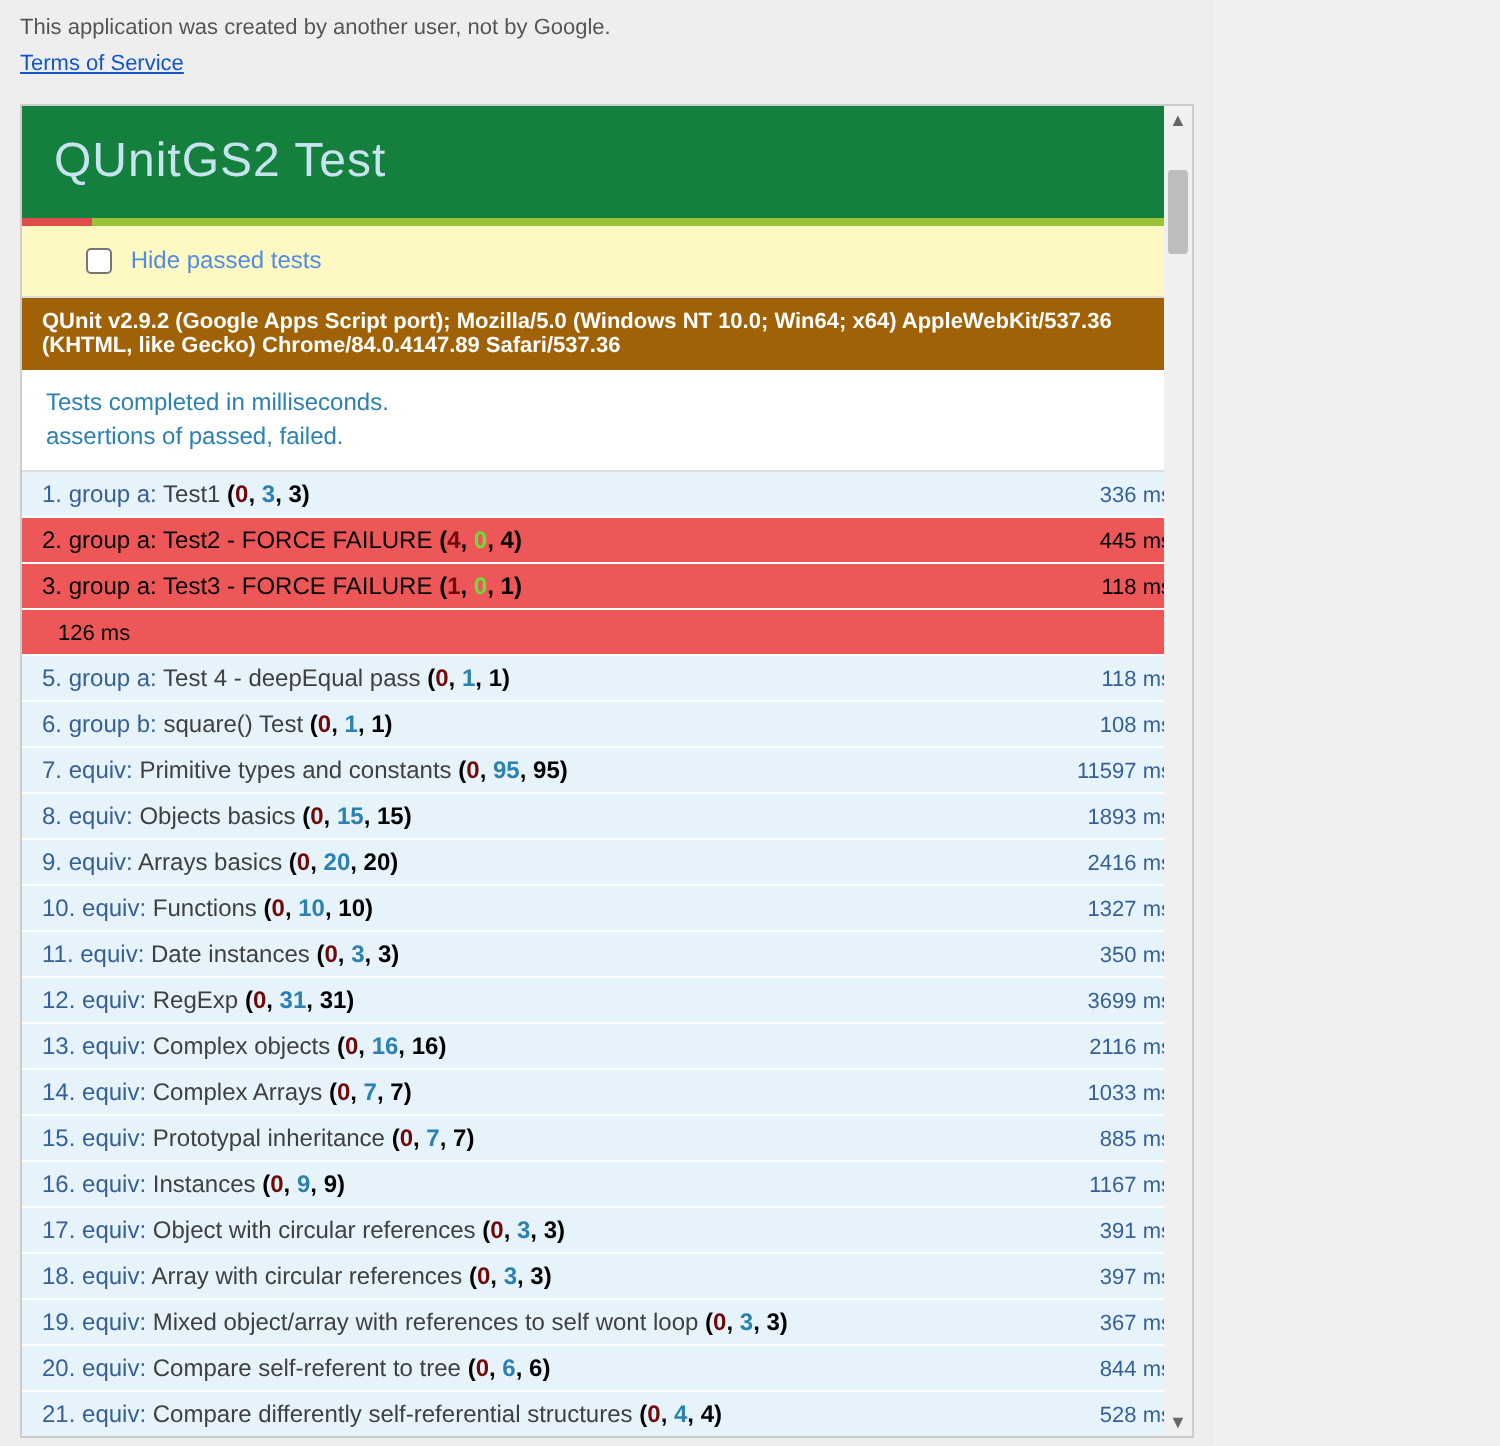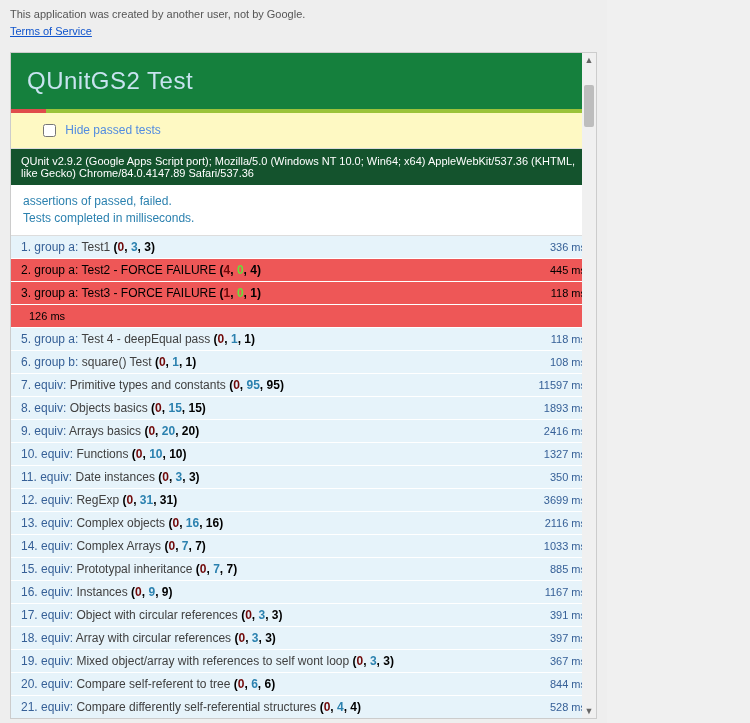--- a/index.html
+++ b/index.html
@@ -11,21 +11,21 @@
   .scrollbar{position:absolute;right:0;top:0;width:14px;height:100%;background:#f0f0f0;}
   .scrollbar .thumb{position:absolute;left:2px;right:2px;top:32px;height:42px;background:#bdbdbd;border-radius:2px;}
   .scrollbar .arrow{position:absolute;left:0;right:0;text-align:center;font-size:9px;color:#666;height:14px;line-height:14px;}
   .scrollbar .arrow.up{top:0;}
   .scrollbar .arrow.down{bottom:0;}
   .header{background:#15803d;color:#c8e3f0;padding:14px 16px;font-size:24px;font-weight:400;letter-spacing:0.5px;}
   .colorbar{height:4px;background:linear-gradient(to right,#e04c4c 0%,#e04c4c 6%,#9bc33a 6%,#9bc33a 100%);}
   .toolbar{padding:8px 28px;background:#fef9c3;border-bottom:1px solid #ddd;}
   .toolbar label{font-size:12px;color:#528CE0;cursor:pointer;}
   .toolbar input{vertical-align:middle;margin-right:6px;}
-  .ua{background:#14532d;color:#fff;font-size:11px;padding:6px 10px;font-weight:normal;}
+  .ua{background:#a16207;color:#fff;font-size:11px;padding:6px 10px;font-weight:bold;}
   .summary{padding:8px 12px;font-size:12px;color:#2b81af;background:#fff;border-bottom:1px solid #ddd;}
   .summary div{line-height:1.4;}
   .tests{}
   .test-row{display:flex;align-items:center;justify-content:space-between;padding:4px 10px;font-size:12px;border-bottom:1px solid #fff;}
   .test-row.pass{background:#e6f3fa;}
   .test-row.fail{background:#ee5757;}
   .test-left{flex:1;white-space:nowrap;overflow:hidden;text-overflow:ellipsis;}
   .test-right{flex:0 0 auto;text-align:right;margin-left:8px;}
   .module{color:#366097;}
   .fail .module{color:#000;}
@@ -49,22 +49,22 @@
     <div class="header">QUnitGS2 Test</div>
     <div class="colorbar"></div>
     <div class="toolbar">
       <label>
         <input type="checkbox" style="">
         <span>Hide passed tests</span>
       </label>
     </div>
     <div class="ua">QUnit v2.9.2 (Google Apps Script port); Mozilla/5.0 (Windows NT 10.0; Win64; x64) AppleWebKit/537.36 (KHTML, like Gecko) Chrome/84.0.4147.89 Safari/537.36</div>
     <div class="summary">
+      <div>Tests completed in milliseconds.</div>
       <div>assertions of passed, failed.</div>
-      <div>Tests completed in milliseconds.</div>
     </div>
     <div class="tests" id="tests">
         <div class="test-row pass">
           <div class="test-left"><span class="module">1. </span><span class="module">group a:</span> <span class="tname">Test1</span> <span class="counts">(<span class="f">0</span>, <span class="p">3</span>, 3)</span></div>
           <div class="test-right"><span class="ms">336 ms</span></div>
         </div>
         <div class="test-row fail">
           <div class="test-left"><span class="module">2. </span><span class="module">group a:</span> <span class="tname">Test2 - FORCE FAILURE</span> <span class="counts">(<span class="f">4</span>, <span class="p">0</span>, 4)</span></div>
           <div class="test-right"><span class="ms">445 ms</span></div>
         </div>

